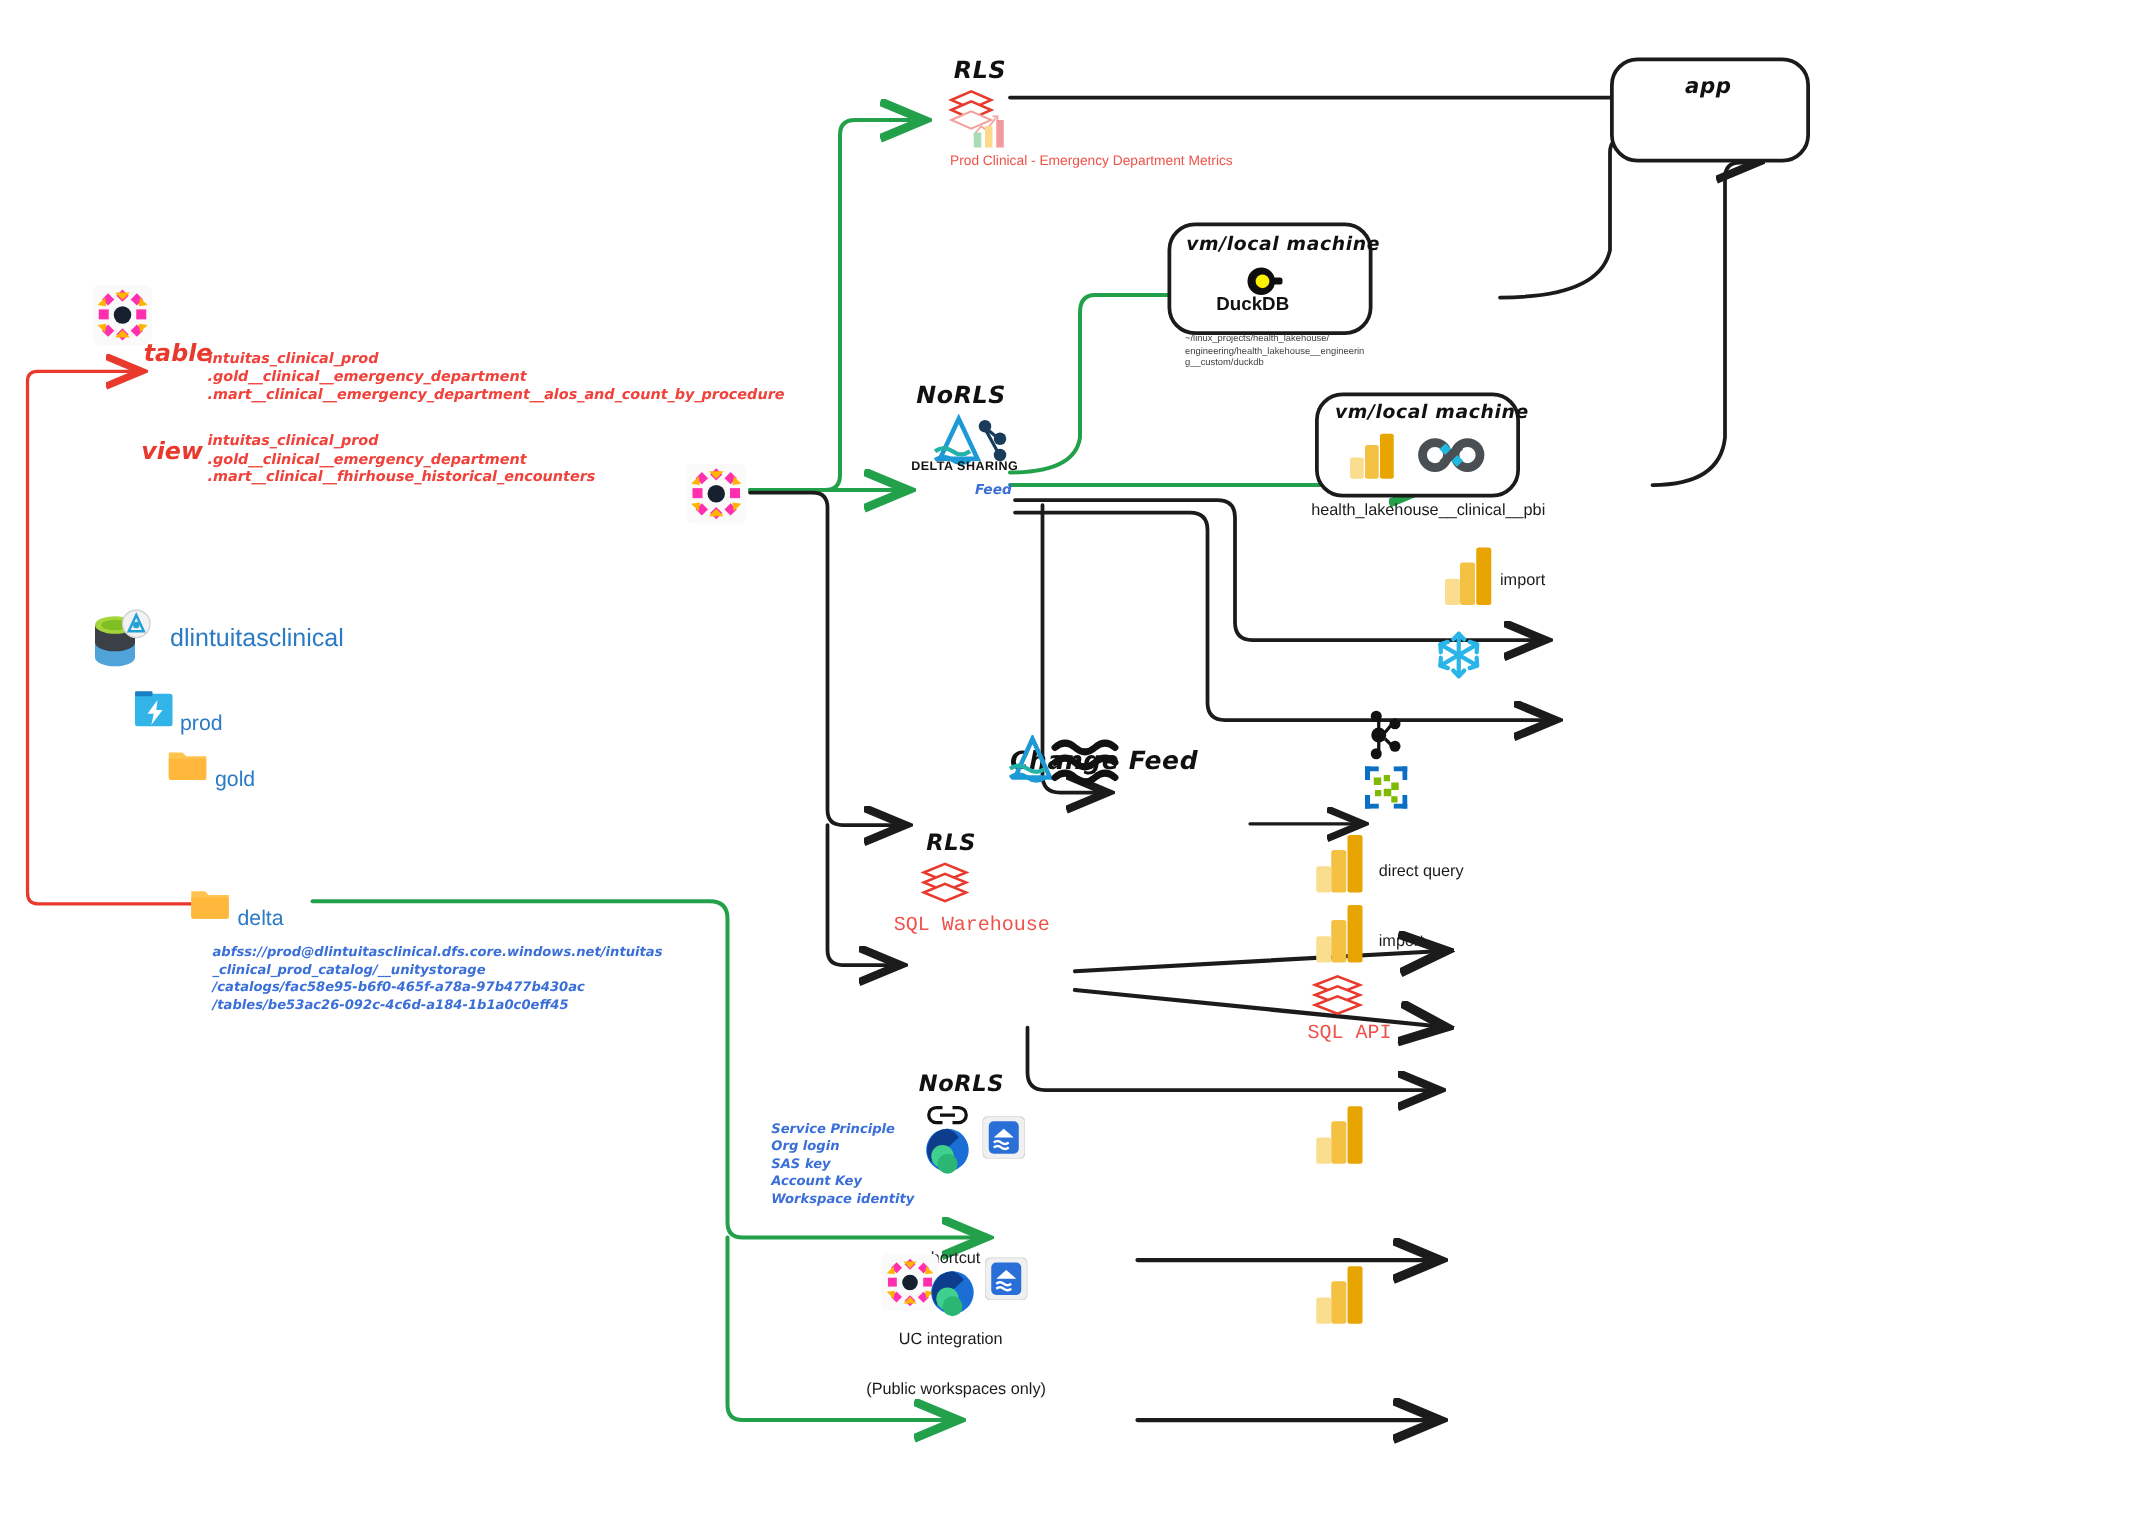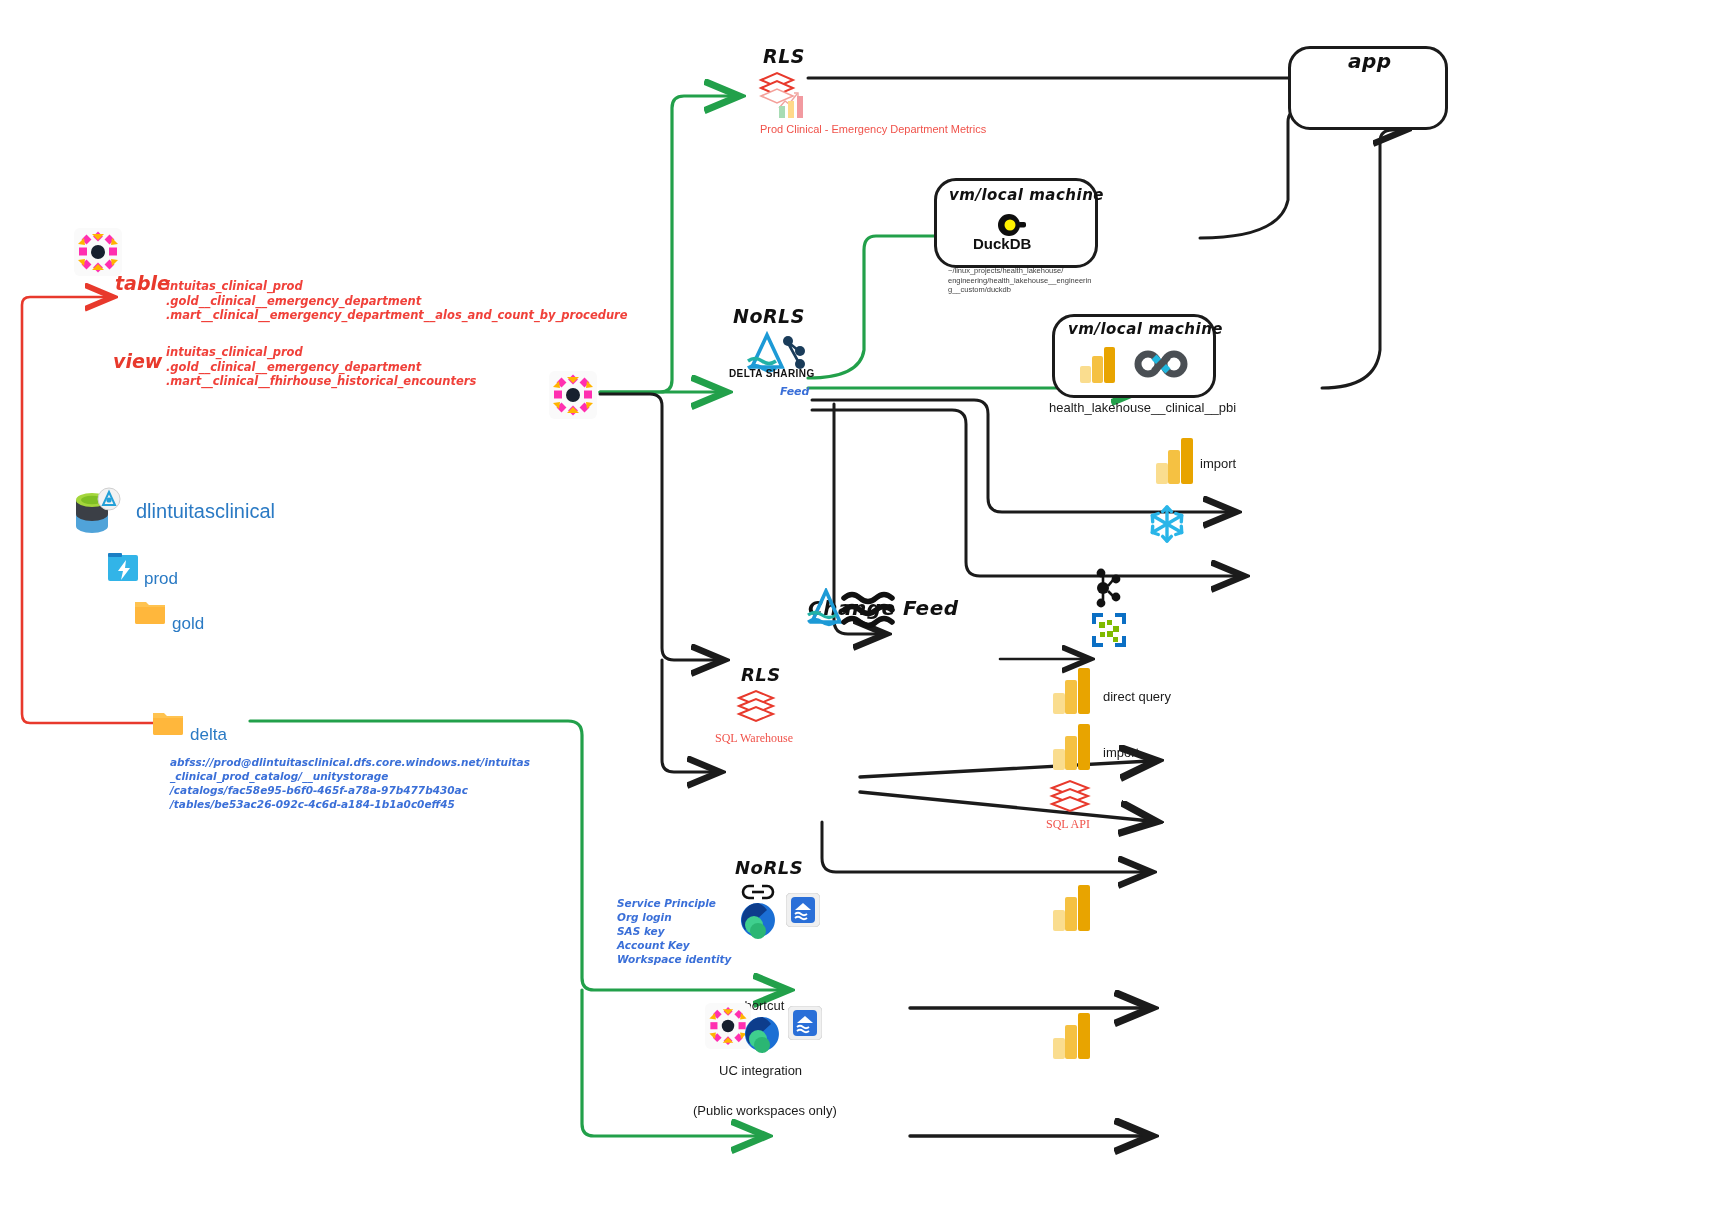--- a/index.html
+++ b/index.html
@@ -10,21 +10,21 @@
   
   .hand{font-family:"DejaVu Sans",sans-serif;font-style:italic;font-weight:600;
         color:#111;white-space:nowrap;letter-spacing:.5px;}
   .hand-red{font-family:"DejaVu Sans",sans-serif;font-style:italic;font-weight:600;
         color:#e8392c;white-space:nowrap;}
   .mono-red{font-family:"DejaVu Sans",sans-serif;font-style:italic;color:#f0413a;
         font-size:11.5px;line-height:14.5px;white-space:pre;font-weight:600;}
   .mono-blue{font-family:"DejaVu Sans",sans-serif;font-style:italic;color:#3a6fd8;
         font-size:10.5px;line-height:14px;white-space:pre;font-weight:600;}
   .lbl-red{color:#f0524a;font-size:11px;white-space:nowrap;font-family:"Liberation Sans",sans-serif;}
-  .lbl-red-lg{color:#f0524a;font-size:12px;white-space:nowrap;font-family:Liberation Serif, serif;}
+  .lbl-red-lg{color:#f0524a;font-size:16px;white-space:nowrap;font-family:Liberation Mono, monospace;}
   .lbl-dark{color:#1b1b1b;font-size:13px;white-space:nowrap;font-family:"Liberation Sans",sans-serif;}
   .lbl-tiny{color:#3f3f3f;font-size:7.5px;line-height:9.5px;white-space:pre;
         font-family:"Liberation Sans",sans-serif;}
   .lbl-azure{color:#2a7ac4;font-size:20px;white-space:nowrap;font-family:"Liberation Sans",sans-serif;}
   .lbl-azure-sm{color:#2a7ac4;font-size:17px;white-space:nowrap;font-family:"Liberation Sans",sans-serif;margin-top:12px;}
   .lbl-ds{font-family:"Liberation Sans",sans-serif;font-weight:bold;font-size:10px;
         color:#111;letter-spacing:.4px;white-space:nowrap;}
   .rbox{position:absolute;border:3px solid #1b1b1b;border-radius:22px;background:#fff;}
 </style>
 </head>
@@ -204,21 +204,21 @@
     <path d="M24,40 L30,33 L34,36 L42,26" fill="none" stroke="#f0a5a0" stroke-width="1.4"></path>
     <path d="M39,25 l4,0 l0,4" fill="none" stroke="#f0a5a0" stroke-width="1.4"></path>
     <rect x="24" y="38" width="6" height="12" fill="#a7dcb4"></rect>
     <rect x="33" y="33" width="6" height="17" fill="#ffd98a"></rect>
     <rect x="42" y="28" width="6" height="22" fill="#f29aa0"></rect>
   </svg>
 </div>
 <div class="node lbl-red" style="left:760px;top:123px;">Prod Clinical - Emergency Department Metrics</div>
 
 <div class="rbox" style="left:1288px;top:46px;width:154px;height:78px;"></div>
-<div class="node hand" style="left:1348px;top:49px;font-size:20px;">app</div>
+<div class="node hand" style="left:1348px;top:59px;font-size:17px;">app</div>
 
 <div class="rbox" style="left:934px;top:178px;width:158px;height:84px;"></div>
 <div class="node hand" style="left:949px;top:186px;font-size:15px;">vm/local machine</div>
 <div class="node" style="left:996px;top:212px;">
   <svg width="32" height="26" viewBox="0 0 32 26">
     <circle cx="13" cy="13" r="11" fill="#0e0e0e"></circle>
     <circle cx="14" cy="13" r="5.5" fill="#fff200"></circle>
     <rect x="22" y="10" width="8" height="5.6" rx="2" fill="#0e0e0e"></rect>
   </svg>
 </div>

